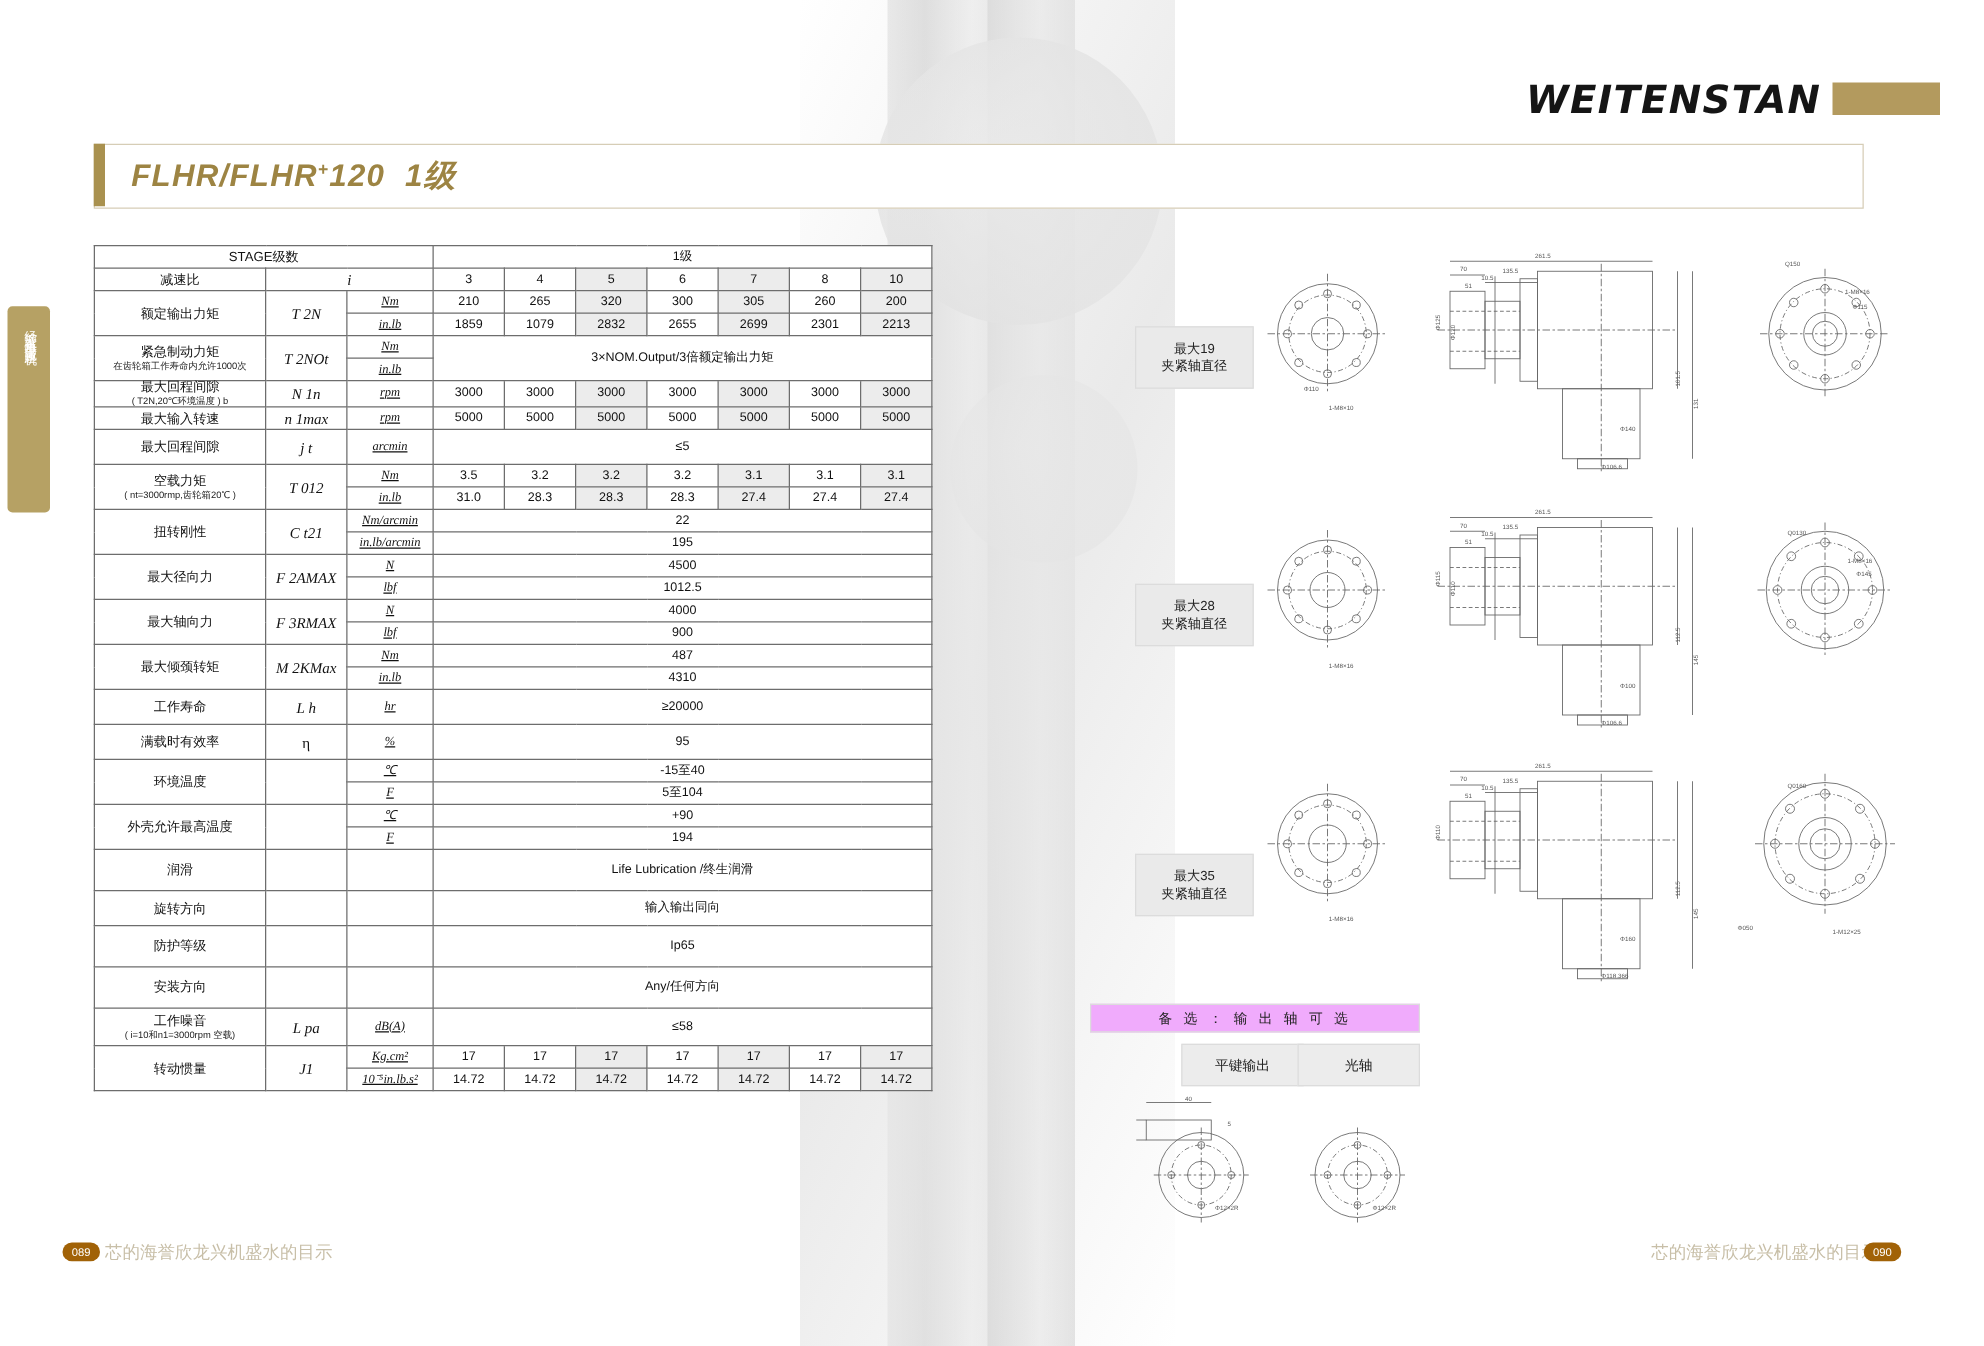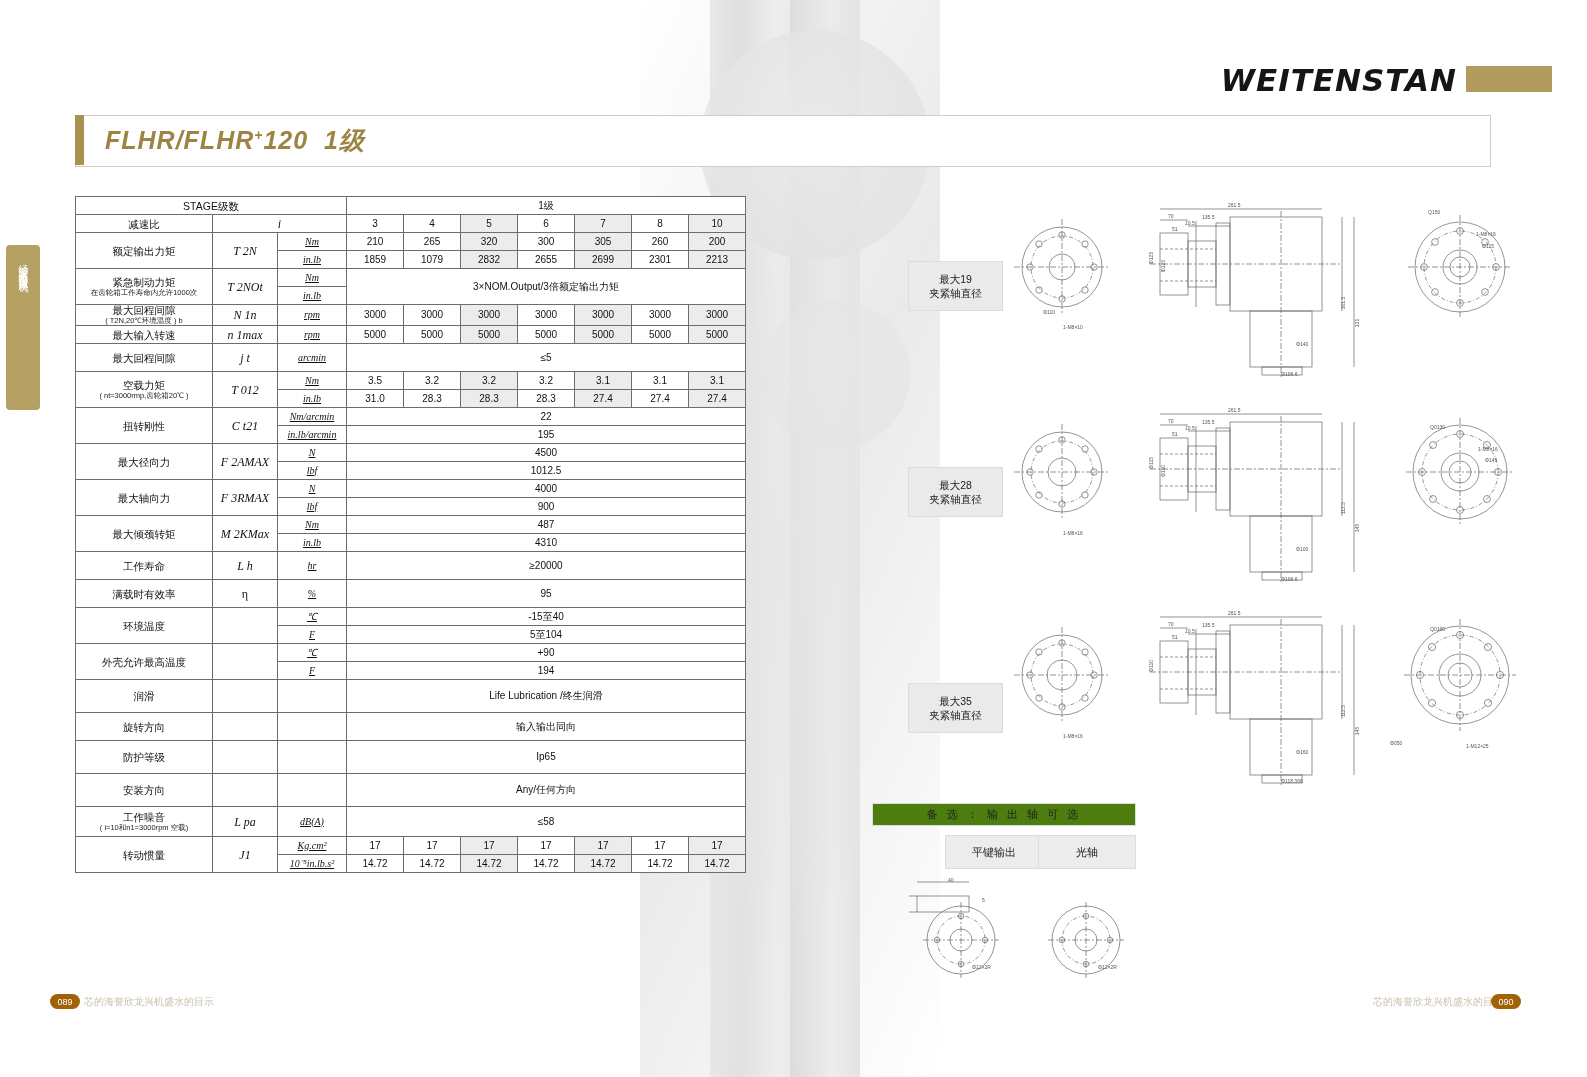--- a/index.html
+++ b/index.html
@@ -95,41 +95,41 @@
   .shade{background:#ececec;}
   .small{font-size:7.5px;line-height:9px;color:#222;}
   .clamp-box{
     position:absolute;z-index:5;
     width:93px;height:48px;background:#eaeaea;border:1px solid #dcdcdc;
     display:flex;align-items:center;justify-content:center;
     font-size:10.5px;color:#222;line-height:14px;text-align:center;
   }
   .opt-header{
     position:absolute;z-index:5;
-    width:262px;height:21px;background:#4d7c0f;border:1px solid #dcdcdc;
+    width:262px;height:21px;background:#f0abfc;border:1px solid #dcdcdc;
     display:flex;align-items:center;justify-content:center;
     font-size:11px;letter-spacing:3px;color:#222;
   }
   .opt-box{
     position:absolute;z-index:5;
     width:96px;height:32px;background:#ececec;border:1px solid #dcdcdc;
     display:flex;align-items:center;justify-content:center;
     font-size:11px;color:#222;
   }
   .dwg{position:absolute;z-index:4;}
   .dim-text{position:absolute;font-size:5px;color:#555;z-index:6;white-space:nowrap;font-family:"Liberation Sans",sans-serif;}
   
   .page-num{
     position:absolute;bottom:68px;z-index:6;
     width:30px;height:15px;border-radius:8px;background:#a16207;
     color:#fff;font-size:9px;display:flex;align-items:center;justify-content:center;
   }
   .footer-txt{
     position:absolute;bottom:68px;z-index:6;
-    font-size:10px;color:#c8bfa8;white-space:nowrap;line-height:15px;
+    font-size:14px;color:#c8bfa8;white-space:nowrap;line-height:15px;
   }
 </style>
 </head>
 <body>
 
 <div class="page-right-tint"></div>
 <div class="bg-band"></div>
 <div class="bg-band2"></div>
 <div class="bg-gear" style="left:700px;top:30px;width:230px;height:230px;"></div>
 <div class="bg-gear" style="left:760px;top:300px;width:150px;height:150px;opacity:.6;"></div>

